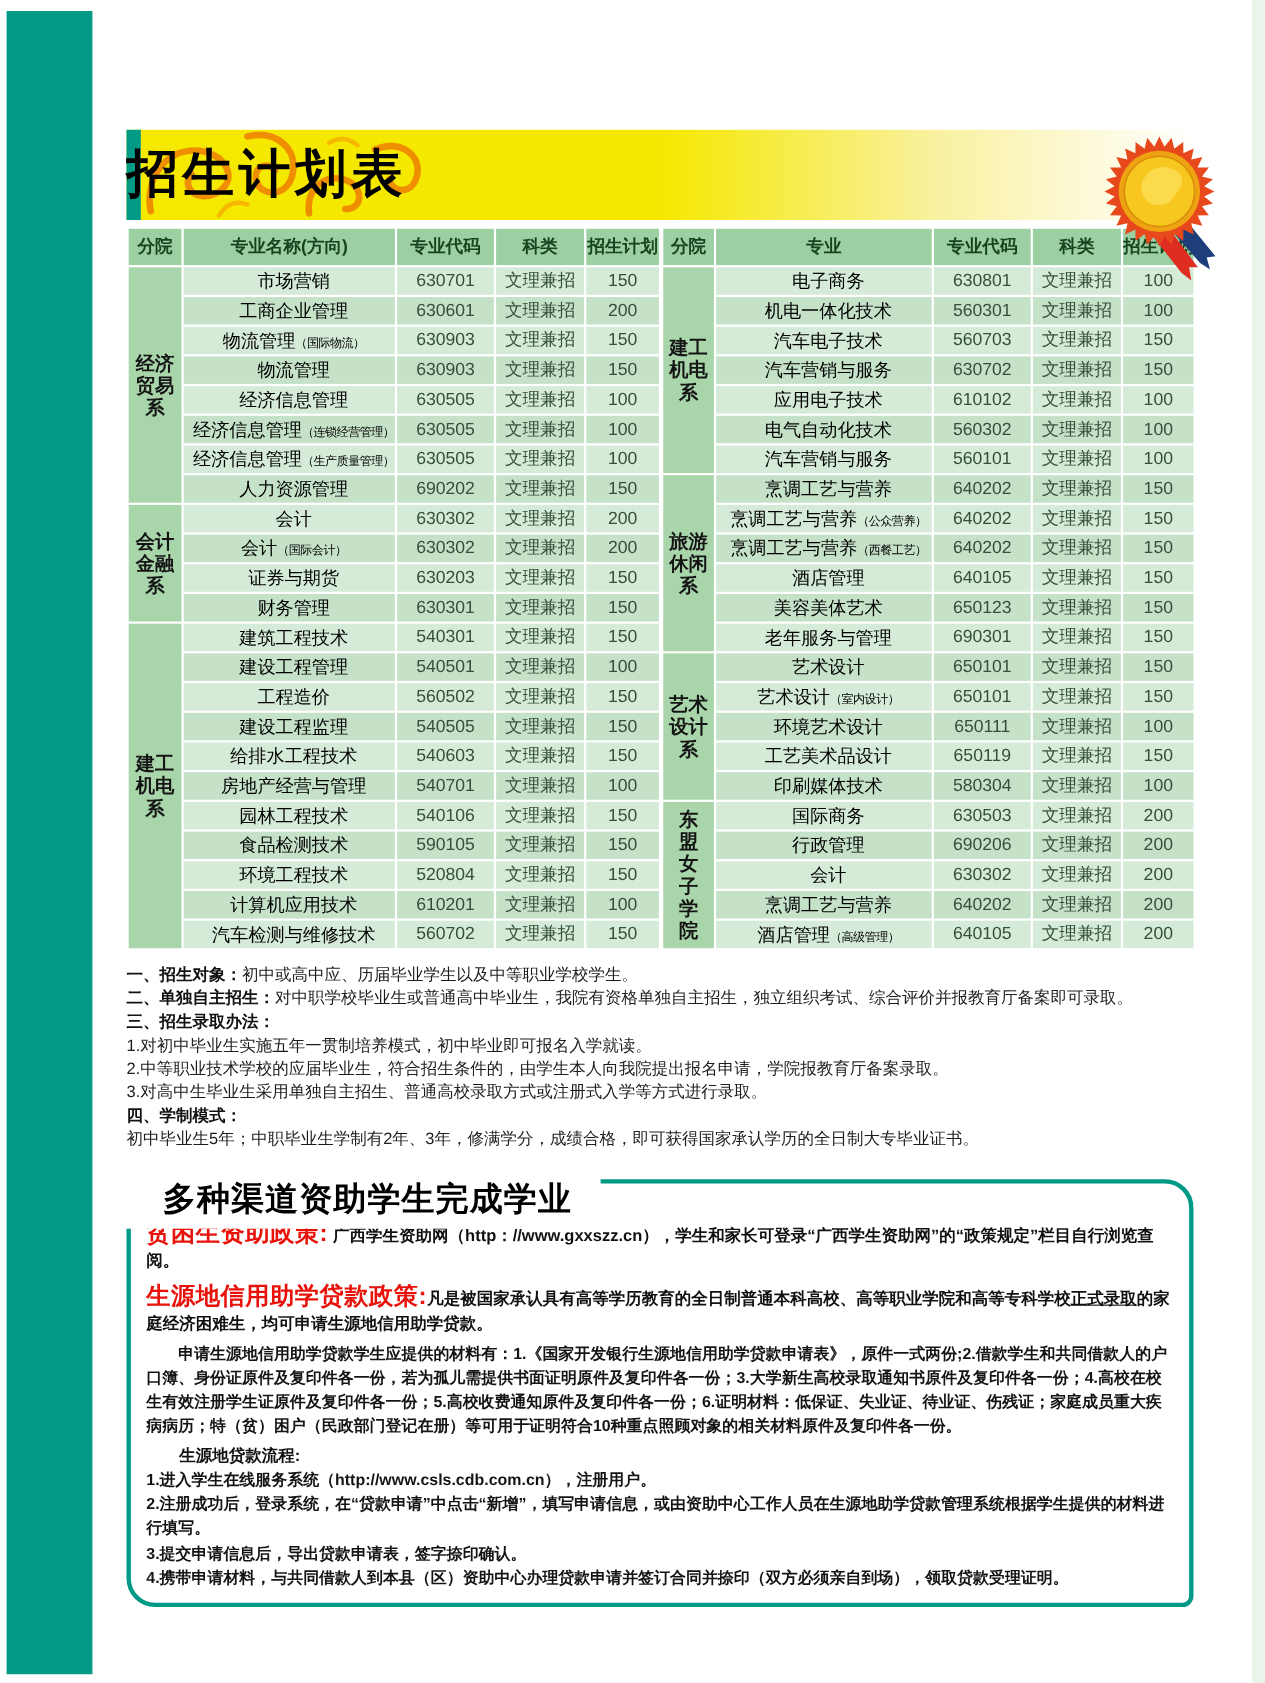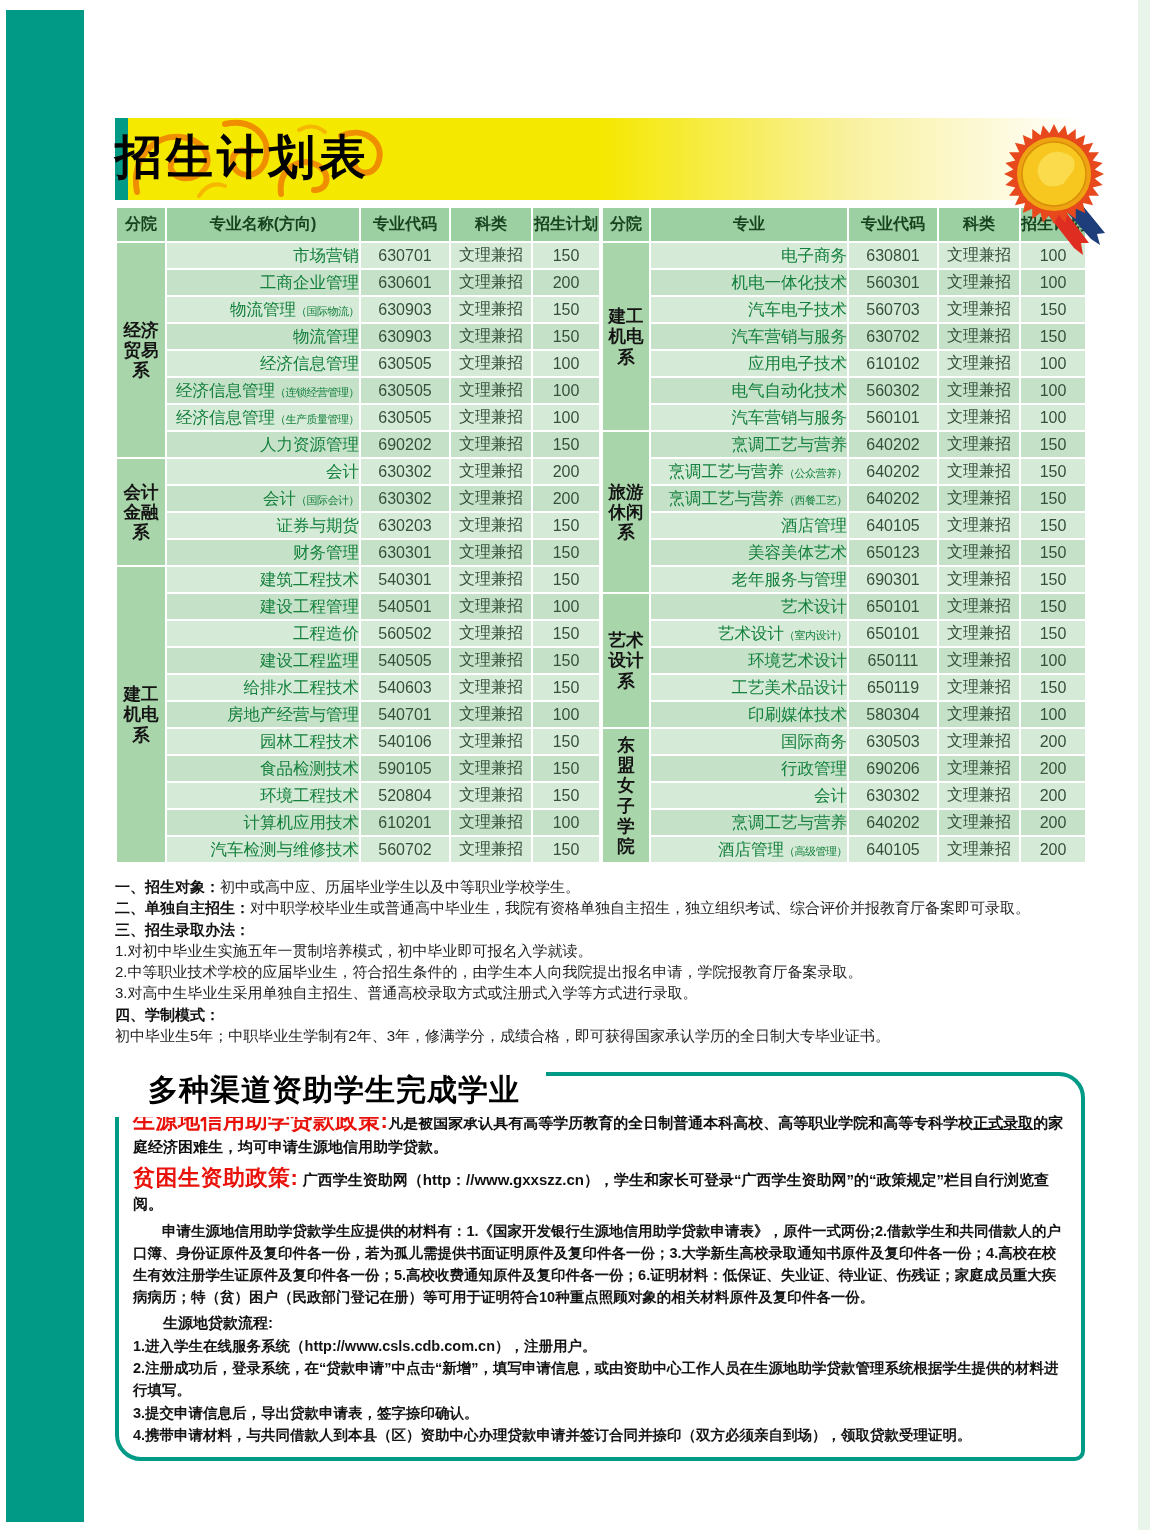--- a/index.html
+++ b/index.html
@@ -23,21 +23,21 @@
 
   
   .tables{display:flex;margin-top:6px;background:#fff}
   table{border-collapse:separate;border-spacing:2px;table-layout:fixed}
   th,td{padding:0;height:25px;overflow:hidden}
   th.col-h{background:#9ccfa2;color:#17441f;font-weight:bold;font-size:16px;height:33px}
   th.grp{background:#a9d5ab;color:#141414;font-weight:bold;font-size:17.5px;line-height:1.16;
     white-space:pre-line;text-align:center;vertical-align:middle;padding:0 1px}
   tr.even td{background:#d5ebd7}
   tr.odd td{background:#c5e2c9}
-  td.major{text-align:right;padding-left:8px;font-size:16.5px;color:#15803d;white-space:nowrap}
+  td.major{text-align:center;padding-left:8px;font-size:16.5px;color:#000000;white-space:nowrap}
   td.major .mnote{font-size:11px;letter-spacing:-0.5px}
   td.c{text-align:center;font-size:16px;color:#35503a}
 
   
   .notes{margin-top:12px;font-size:15px;line-height:1.42;color:#1d1d1d}
   .note-line b{font-weight:bold;color:#111}
 
   
   .aid-wrap{position:relative;margin-top:26px}
   .aid-title{position:absolute;top:-4px;left:-5px;z-index:3;background:#fff;
@@ -436,25 +436,25 @@
       <div class="note-line"><span>2.中等职业技术学校的应届毕业生，符合招生条件的，由学生本人向我院提出报名申请，学院报教育厅备案录取。</span></div>
       <div class="note-line"><span>3.对高中生毕业生采用单独自主招生、普通高校录取方式或注册式入学等方式进行录取。</span></div>
       <div class="note-line"><b>四、学制模式：</b></div>
       <div class="note-line"><span>初中毕业生5年；中职毕业生学制有2年、3年，修满学分，成绩合格，即可获得国家承认学历的全日制大专毕业证书。</span></div>
     </div>
 
   <div class="aid-wrap">
     <div class="aid-title">多种渠道资助学生完成学业</div>
     <div class="aid-box">
       <p class="aid-par">
-        <span class="red-label">生源地信用助学贷款政策:</span><span class="aid-text">凡是被国家承认具有高等学历教育的全日制普通本科高校、高等职业学院和高等专科学校</span><span class="aid-text u">正式录取</span><span class="aid-text">的家庭经济困难生，均可申请生源地信用助学贷款。</span>
+        <span class="red-label">贫困生资助政策:</span>
+        <span class="aid-text">广西学生资助网（http：//www.gxxszz.cn），学生和家长可登录“广西学生资助网”的“政策规定”栏目自行浏览查阅。</span>
       </p>
       <p class="aid-par">
-        <span class="red-label">贫困生资助政策:</span>
-        <span class="aid-text">广西学生资助网（http：//www.gxxszz.cn），学生和家长可登录“广西学生资助网”的“政策规定”栏目自行浏览查阅。</span>
+        <span class="red-label">生源地信用助学贷款政策:</span><span class="aid-text">凡是被国家承认具有高等学历教育的全日制普通本科高校、高等职业学院和高等专科学校</span><span class="aid-text u">正式录取</span><span class="aid-text">的家庭经济困难生，均可申请生源地信用助学贷款。</span>
       </p>
       <p class="aid-small">　　申请生源地信用助学贷款学生应提供的材料有：1.《国家开发银行生源地信用助学贷款申请表》，原件一式两份;2.借款学生和共同借款人的户口簿、身份证原件及复印件各一份，若为孤儿需提供书面证明原件及复印件各一份；3.大学新生高校录取通知书原件及复印件各一份；4.高校在校生有效注册学生证原件及复印件各一份；5.高校收费通知原件及复印件各一份；6.证明材料：低保证、失业证、待业证、伤残证；家庭成员重大疾病病历；特（贫）困户（民政部门登记在册）等可用于证明符合10种重点照顾对象的相关材料原件及复印件各一份。</p>
       <p class="proc-head">　　生源地贷款流程:</p>
       <div class="steps" id="steps">
           <div><span>1.进入学生在线服务系统（http://www.csls.cdb.com.cn），注册用户。</span></div>
           <div><span>2.注册成功后，登录系统，在“贷款申请”中点击“新增”，填写申请信息，或由资助中心工作人员在生源地助学贷款管理系统根据学生提供的材料进行填写。</span></div>
           <div><span>3.提交申请信息后，导出贷款申请表，签字捺印确认。</span></div>
           <div><span>4.携带申请材料，与共同借款人到本县（区）资助中心办理贷款申请并签订合同并捺印（双方必须亲自到场），领取贷款受理证明。</span></div>
         </div>
 

